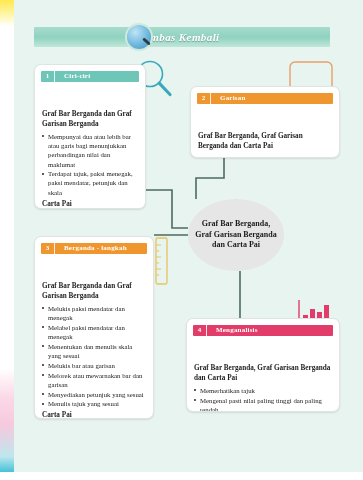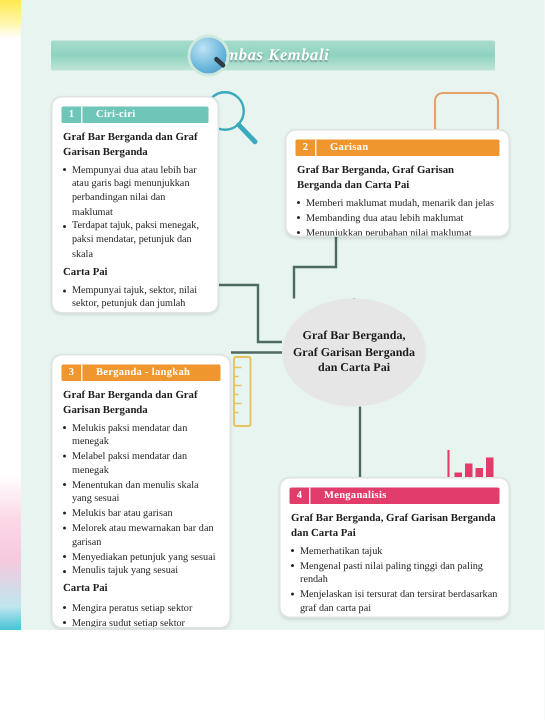--- a/index.html
+++ b/index.html
@@ -4,21 +4,21 @@
 <style>
   html,body{margin:0;padding:0;}
   body{
     width:363px;height:480px;
     background:#ffffff;
     font-family:"Liberation Serif", serif;
     overflow:hidden;
   }
   #page{
     position:relative;
-    width:363px;height:420px;
+    width:363px;height:472px;
     background:#e8f4ef;
     overflow:hidden;
   }
   
   .gutter{
     position:absolute;left:0;top:0;width:14px;height:480px;
     background:#ffffff;
   }
   .gutter-top{
     position:absolute;left:0;top:0;width:14px;height:26px;
@@ -84,21 +84,21 @@
     font-size:7px;
     border-right:1px solid rgba(255,255,255,.85);
     line-height:11px;
   }
   .hdr .lbl{padding-left:9px;line-height:11px;letter-spacing:.2px;}
   .hdr.teal{background:#6ec6b9;}
   .hdr.orange{background:#f0962e;}
   .hdr.orange2{background:#f0962e;}
   .hdr.pink{background:#e23c6b;}
 
-  .body{padding:5px 7px 6px 7px;}
+  .body{padding:5px 7px 6px 7px;margin-top:23px;}
   .sub{
     font-family:"Liberation Serif", serif;
     font-weight:bold;font-size:7.2px;color:#1d1d1d;
     line-height:1.32;margin:0 0 3px 0;
   }
   .sub.tight{margin-top:3px;}
   ul.bl{list-style:none;margin:0 0 0 0;padding:0;}
   ul.bl li{
     position:relative;
     padding-left:6px;

